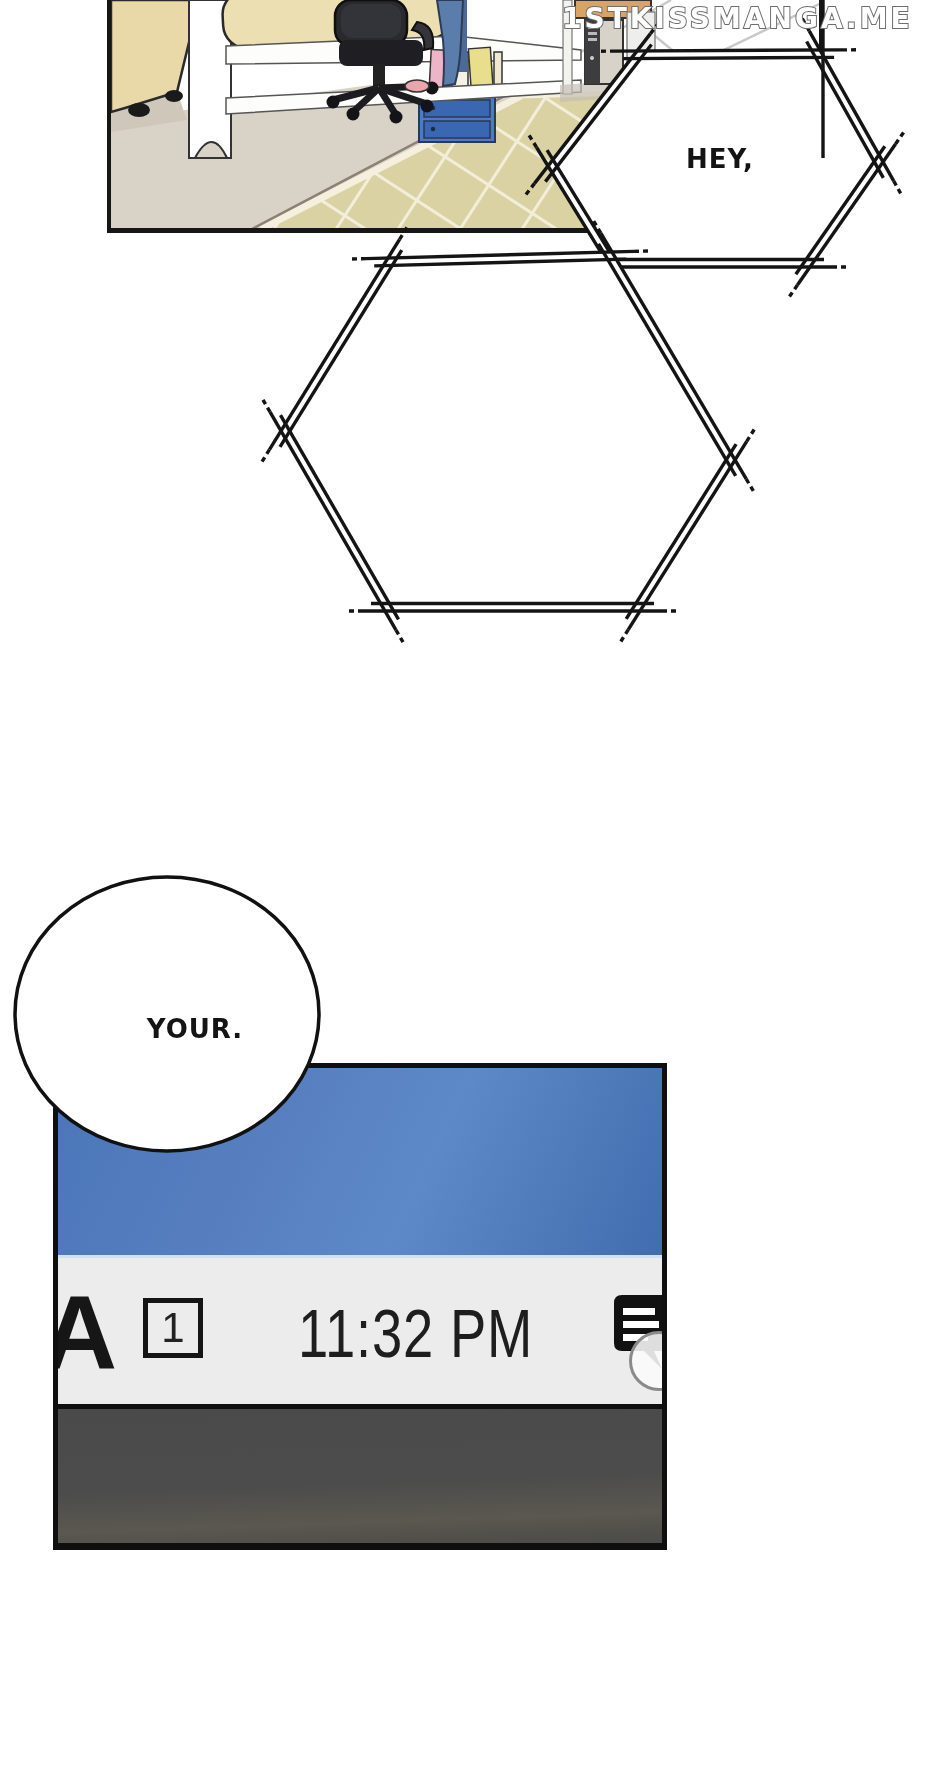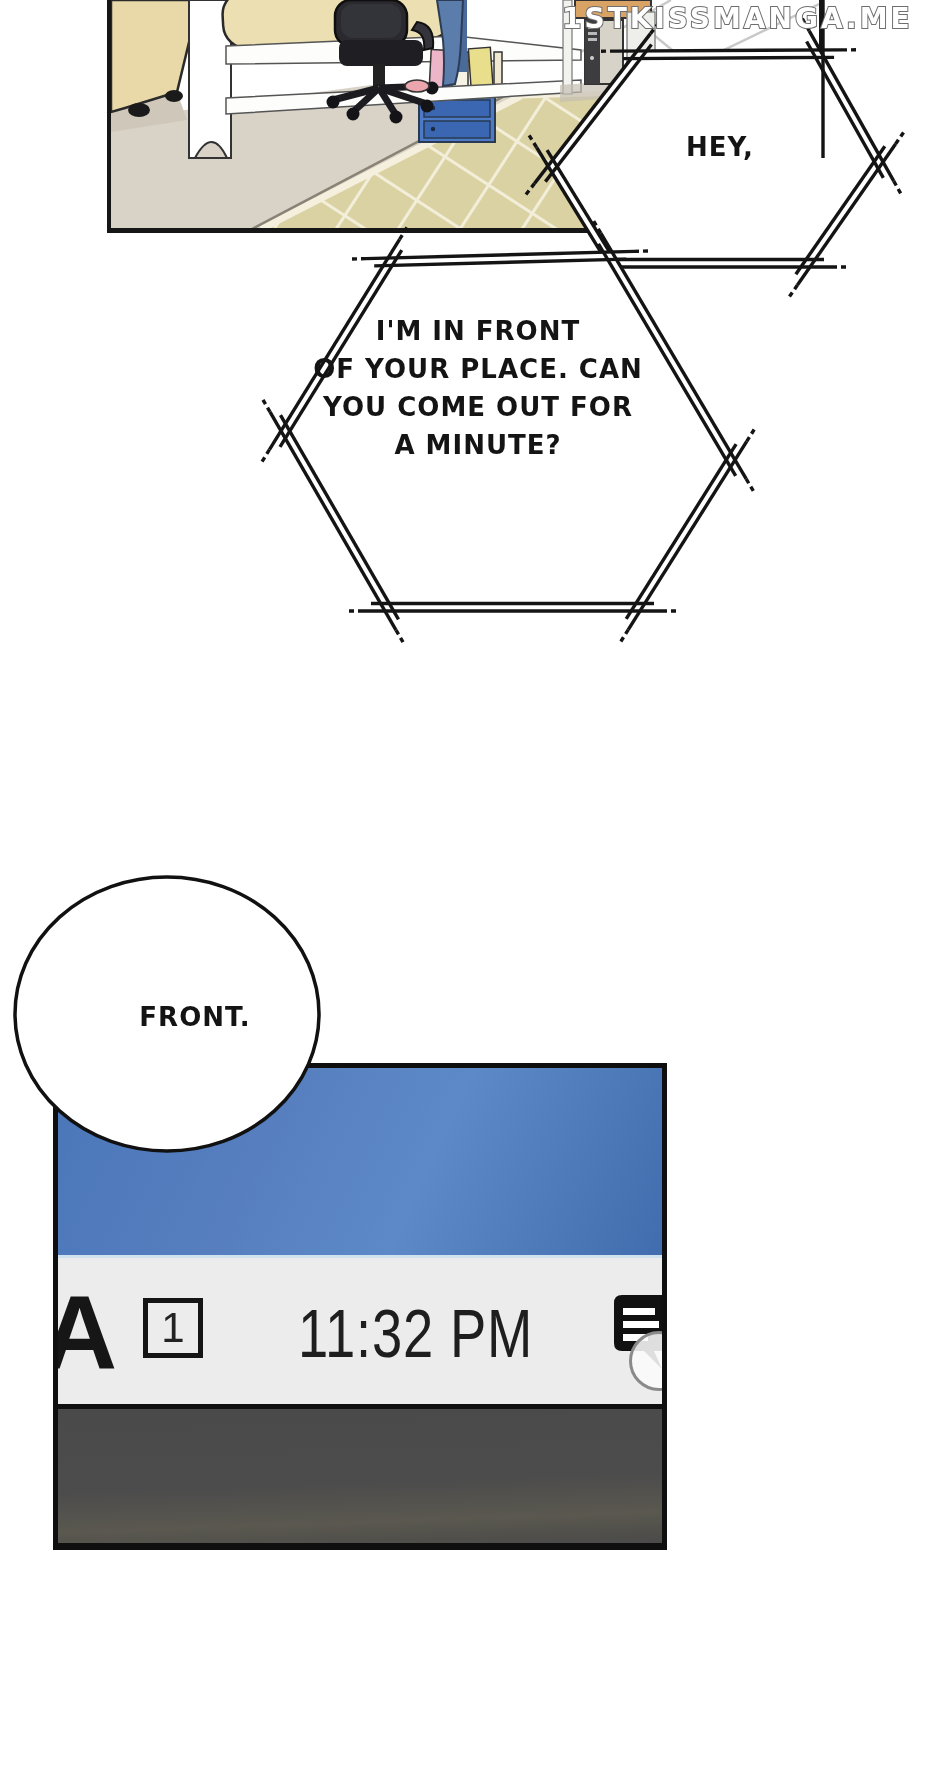--- a/index.html
+++ b/index.html
@@ -33,21 +33,21 @@
   .lens-circle{position:absolute;left:571px;top:263px;width:60px;height:60px;border-radius:50%;
     border:3px solid #8a8a8a;background:rgba(250,250,250,0.88);box-sizing:border-box;}
 
   
   .overlay{position:absolute;left:0;top:0;z-index:5;pointer-events:none;}
   .comic-text{position:absolute;z-index:6;font-family:"DejaVu Sans",sans-serif;font-weight:700;
     color:#141414;text-align:center;letter-spacing:1px;}
   .hex1-text{left:570px;top:127px;width:300px;font-size:26px;line-height:40px;}
   .hex2-text{left:268px;top:312px;width:420px;font-size:26px;line-height:38px;}
   .sure-text{left:45px;top:1000px;width:300px;font-size:26px;line-height:34px;}
-  .comic-text span{display:block;}
+  .comic-text span{display:block;margin-top:12px;}
   .watermark{position:absolute;left:560px;top:0;z-index:7;}
 </style>
 </head>
 <body>
 
 <div class="page">
 
   <div class="room-panel">
     <svg width="708" height="229" viewBox="0 0 708 229">
       <defs>
@@ -223,28 +223,22 @@
         <line x1="269.4276459850663" y1="449.7104415381639" x2="259.9593563364842" y2="465.01898461484336" stroke="#141414" stroke-width="3.4" stroke-dasharray="5 4"></line>
         <line x1="823" y1="0" x2="823" y2="158" stroke="#141414" stroke-width="3.4"></line>
       </g>
     <ellipse cx="167" cy="1014" rx="152" ry="137" fill="#ffffff" stroke="#111" stroke-width="3.5"></ellipse>
   </svg>
 
   <div class="comic-text hex1-text">
     <span>HEY,</span>
   </div>
 
-  <div class="comic-text hex2-text">
-    <span>I'M IN FRONT</span>
-    <span>OF YOUR PLACE. CAN</span>
-    <span>YOU COME OUT FOR</span>
-    <span>A MINUTE?</span>
-  </div>
 
   <div class="comic-text sure-text">
-    <span>FRONT.</span>
+    <span>YOUR.</span>
   </div>
 
   <svg class="watermark" width="380" height="40" viewBox="0 0 380 40">
     <text x="2" y="28" font-family="DejaVu Sans, sans-serif" font-size="28" font-weight="bold" letter-spacing="3" fill="#ffffff" stroke="#6e6e6e" stroke-width="2" paint-order="stroke">1STKISSMANGA.ME</text>
   </svg>
 
 </div>
 
 </body></html>

